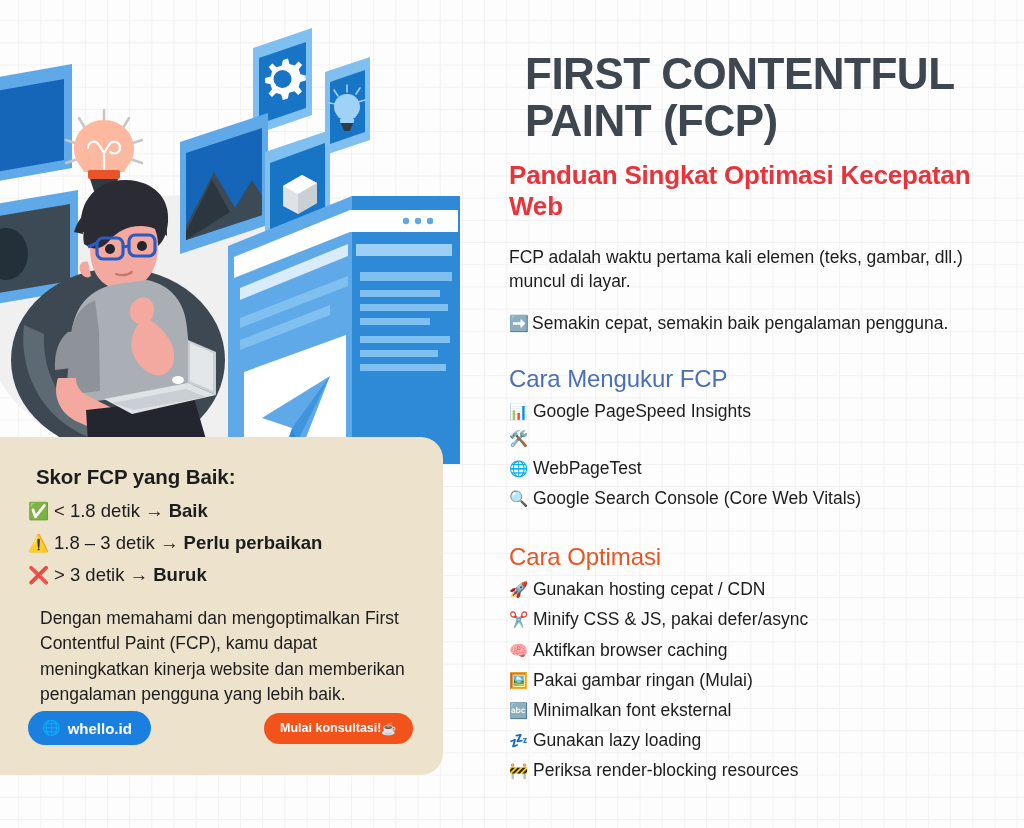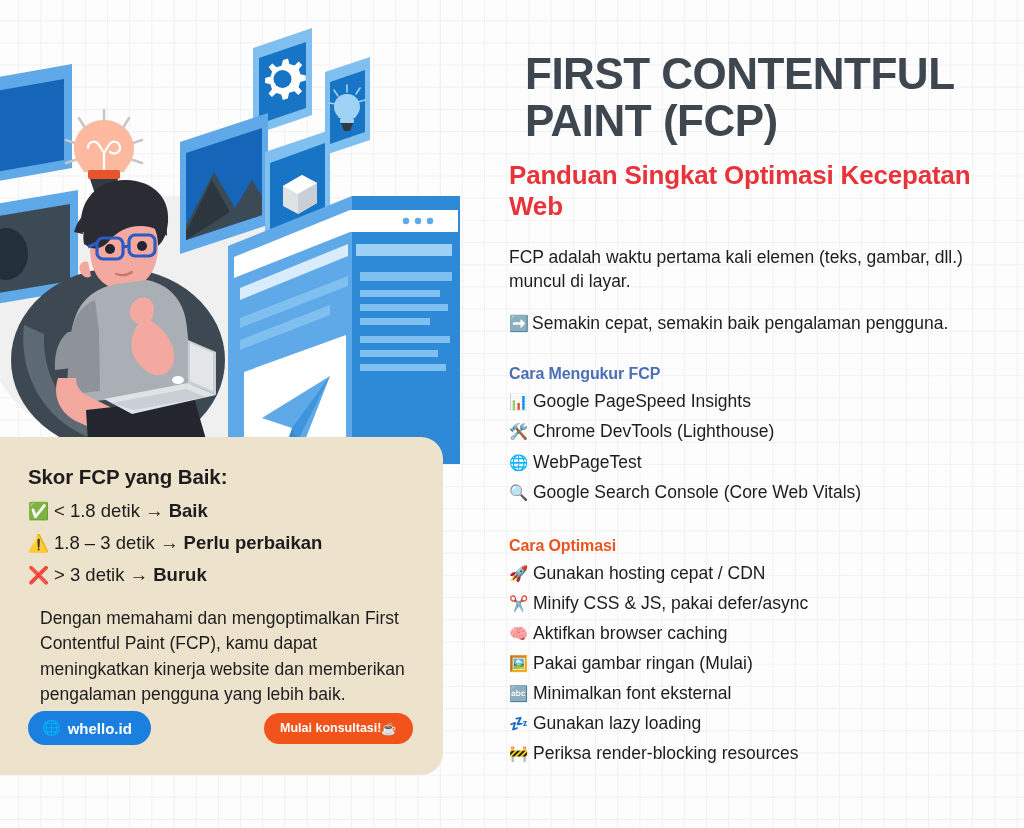--- a/index.html
+++ b/index.html
@@ -45,21 +45,21 @@
     background: #EDE2CC;
     border-radius: 0 22px 22px 0;
     box-sizing: border-box;
     padding: 28px 30px 0 58px;
   }
   .card-title {
     font-size: 20.5px;
     font-weight: bold;
     color: #1d1d1d;
     letter-spacing: -0.1px;
-    margin: 0 0 10px 0;
+    margin: 0 0 10px 8px;
   }
   .score-row {
     display: flex;
     align-items: baseline;
     font-size: 18.5px;
     color: #1d1d1d;
     margin-bottom: 7px;
     line-height: 1.35;
   }
   .score-emoji {
@@ -155,22 +155,22 @@
     margin: 18px 0 0 0;
   }
   .tagline .emoji {
     display: inline-block;
     width: 23px;
     flex: 0 0 23px;
     font-size: 16px;
   }
   .section { margin-top: 30px; }
   .section-title {
-    font-size: 16px;
-    font-weight: bold;
+    font-size: 24px;
+    font-weight: normal;
     margin: 0 0 3px 0;
     letter-spacing: -0.1px;
   }
   .section-title.measure { color: #4A6FB5; }
   .section-title.optimize { color: #E8551F; }
   .bullet-list {
     list-style: none;
     margin: 0;
     padding: 0;
   }
@@ -397,21 +397,20 @@
 
     <div class="section">
       <div class="section-title measure">Cara Mengukur FCP</div>
       <ul class="bullet-list">
         <li class="bullet">
           <span class="emoji">📊</span>
           <span class="label">Google PageSpeed Insights</span>
         </li>
         <li class="bullet">
           <span class="emoji">🛠️</span>
-          <span class="label">Chrome DevTools (Lighthouse)</span>
         </li>
         <li class="bullet">
           <span class="emoji">🌐</span>
           <span class="label">WebPageTest</span>
         </li>
         <li class="bullet">
           <span class="emoji">🔍</span>
           <span class="label">Google Search Console (Core Web Vitals)</span>
         </li>
       </ul>

